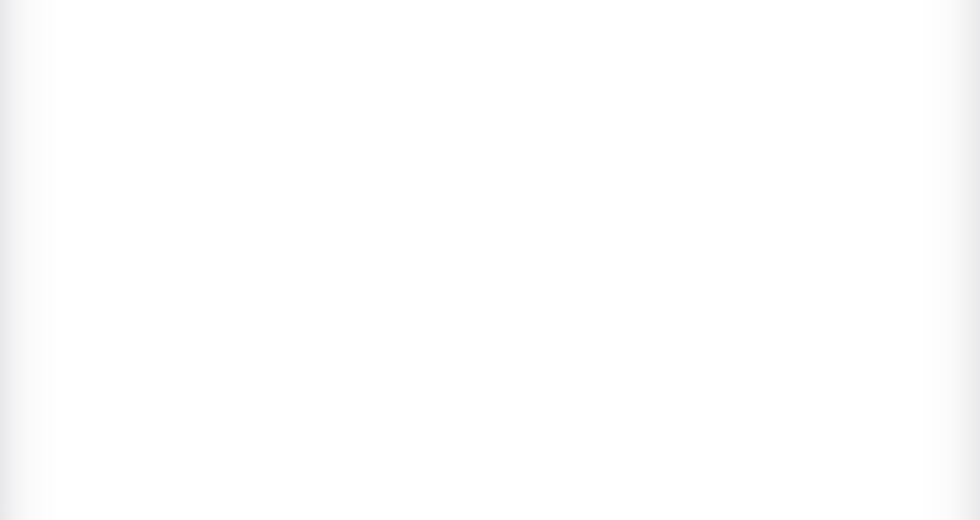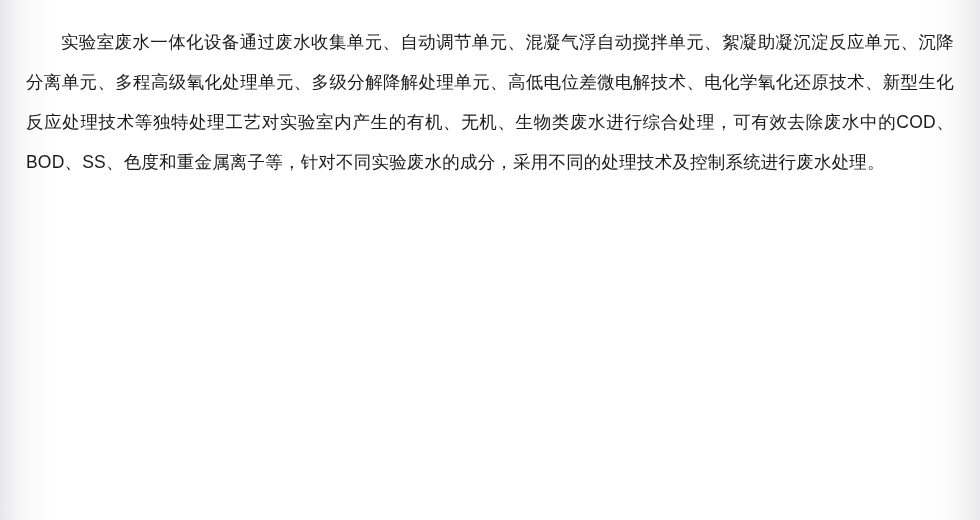--- a/index.html
+++ b/index.html
@@ -48,15 +48,14 @@
   }
   p.para:last-child {
     margin-bottom: 0;
   }
 </style>
 </head>
 <body>
 
 <div class="page">
   <div class="doc-body">
-    <p class="para">实验室废水一体化设备通过废水收集单元、自动调节单元、混凝气浮自动搅拌单元、絮凝助凝沉淀反应单元、沉降分离单元、多程高级氧化处理单元、多级分解降解处理单元、高低电位差微电解技术、电化学氧化还原技术、新型生化反应处理技术等独特处理工艺对实验室内产生的有机、无机、生物类废水进行综合处理，可有效去除废水中的COD、BOD、SS、色度和重金属离子等，针对不同实验废水的成分，采用不同的处理技术及控制系统进行废水处理。</p>
   </div>
 </div>
 
 </body></html>

